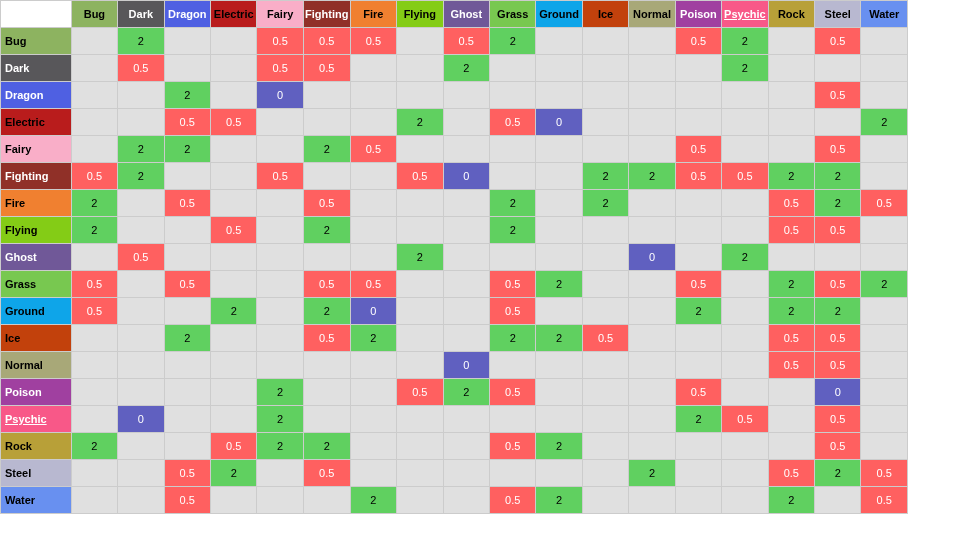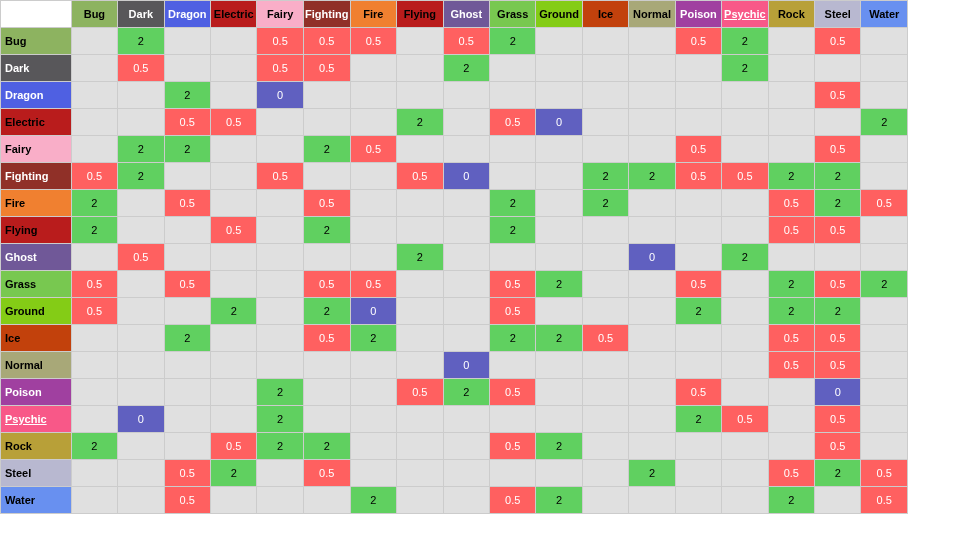--- a/index.html
+++ b/index.html
@@ -23,24 +23,24 @@
       min-width: 70px;
     }
     .col-header { font-weight: bold; }
     .c-bug { background-color: #8DB360; }
     .c-dark { background-color: #58575A; color: #fff; }
     .c-dragon { background-color: #4F60E2; color: #fff; }
     .c-electric { background-color: #b91c1c; }
     .c-fairy { background-color: #F9AEC8; }
     .c-fighting { background-color: #903028; color: #fff; }
     .c-fire { background-color: #F08030; }
-    .c-flying { background-color: #b91c1c; }
+    .c-flying { background-color: #84cc16; }
     .c-ghost { background-color: #705898; color: #fff; }
     .c-grass { background-color: #78C850; }
-    .c-ground { background-color: #84cc16; }
+    .c-ground { background-color: #0ea5e9; }
     .c-ice { background-color: #c2410c; }
     .c-normal { background-color: #A8A878; margin-left: 12px; }
     .c-poison { background-color: #A040A0; color: #fff; }
     .c-psychic { background-color: #F85888; color: #fff; text-decoration: underline; }
     .c-rock { background-color: #B8A038; }
     .c-steel { background-color: #B8B8D0; }
     .c-water { background-color: #6890F0; }
     .val-half { background-color: #FF6060; color: #fff; }
     .val-double { background-color: #60D060; color: #000; }
     .val-zero { background-color: #6060C0; color: #fff; }

